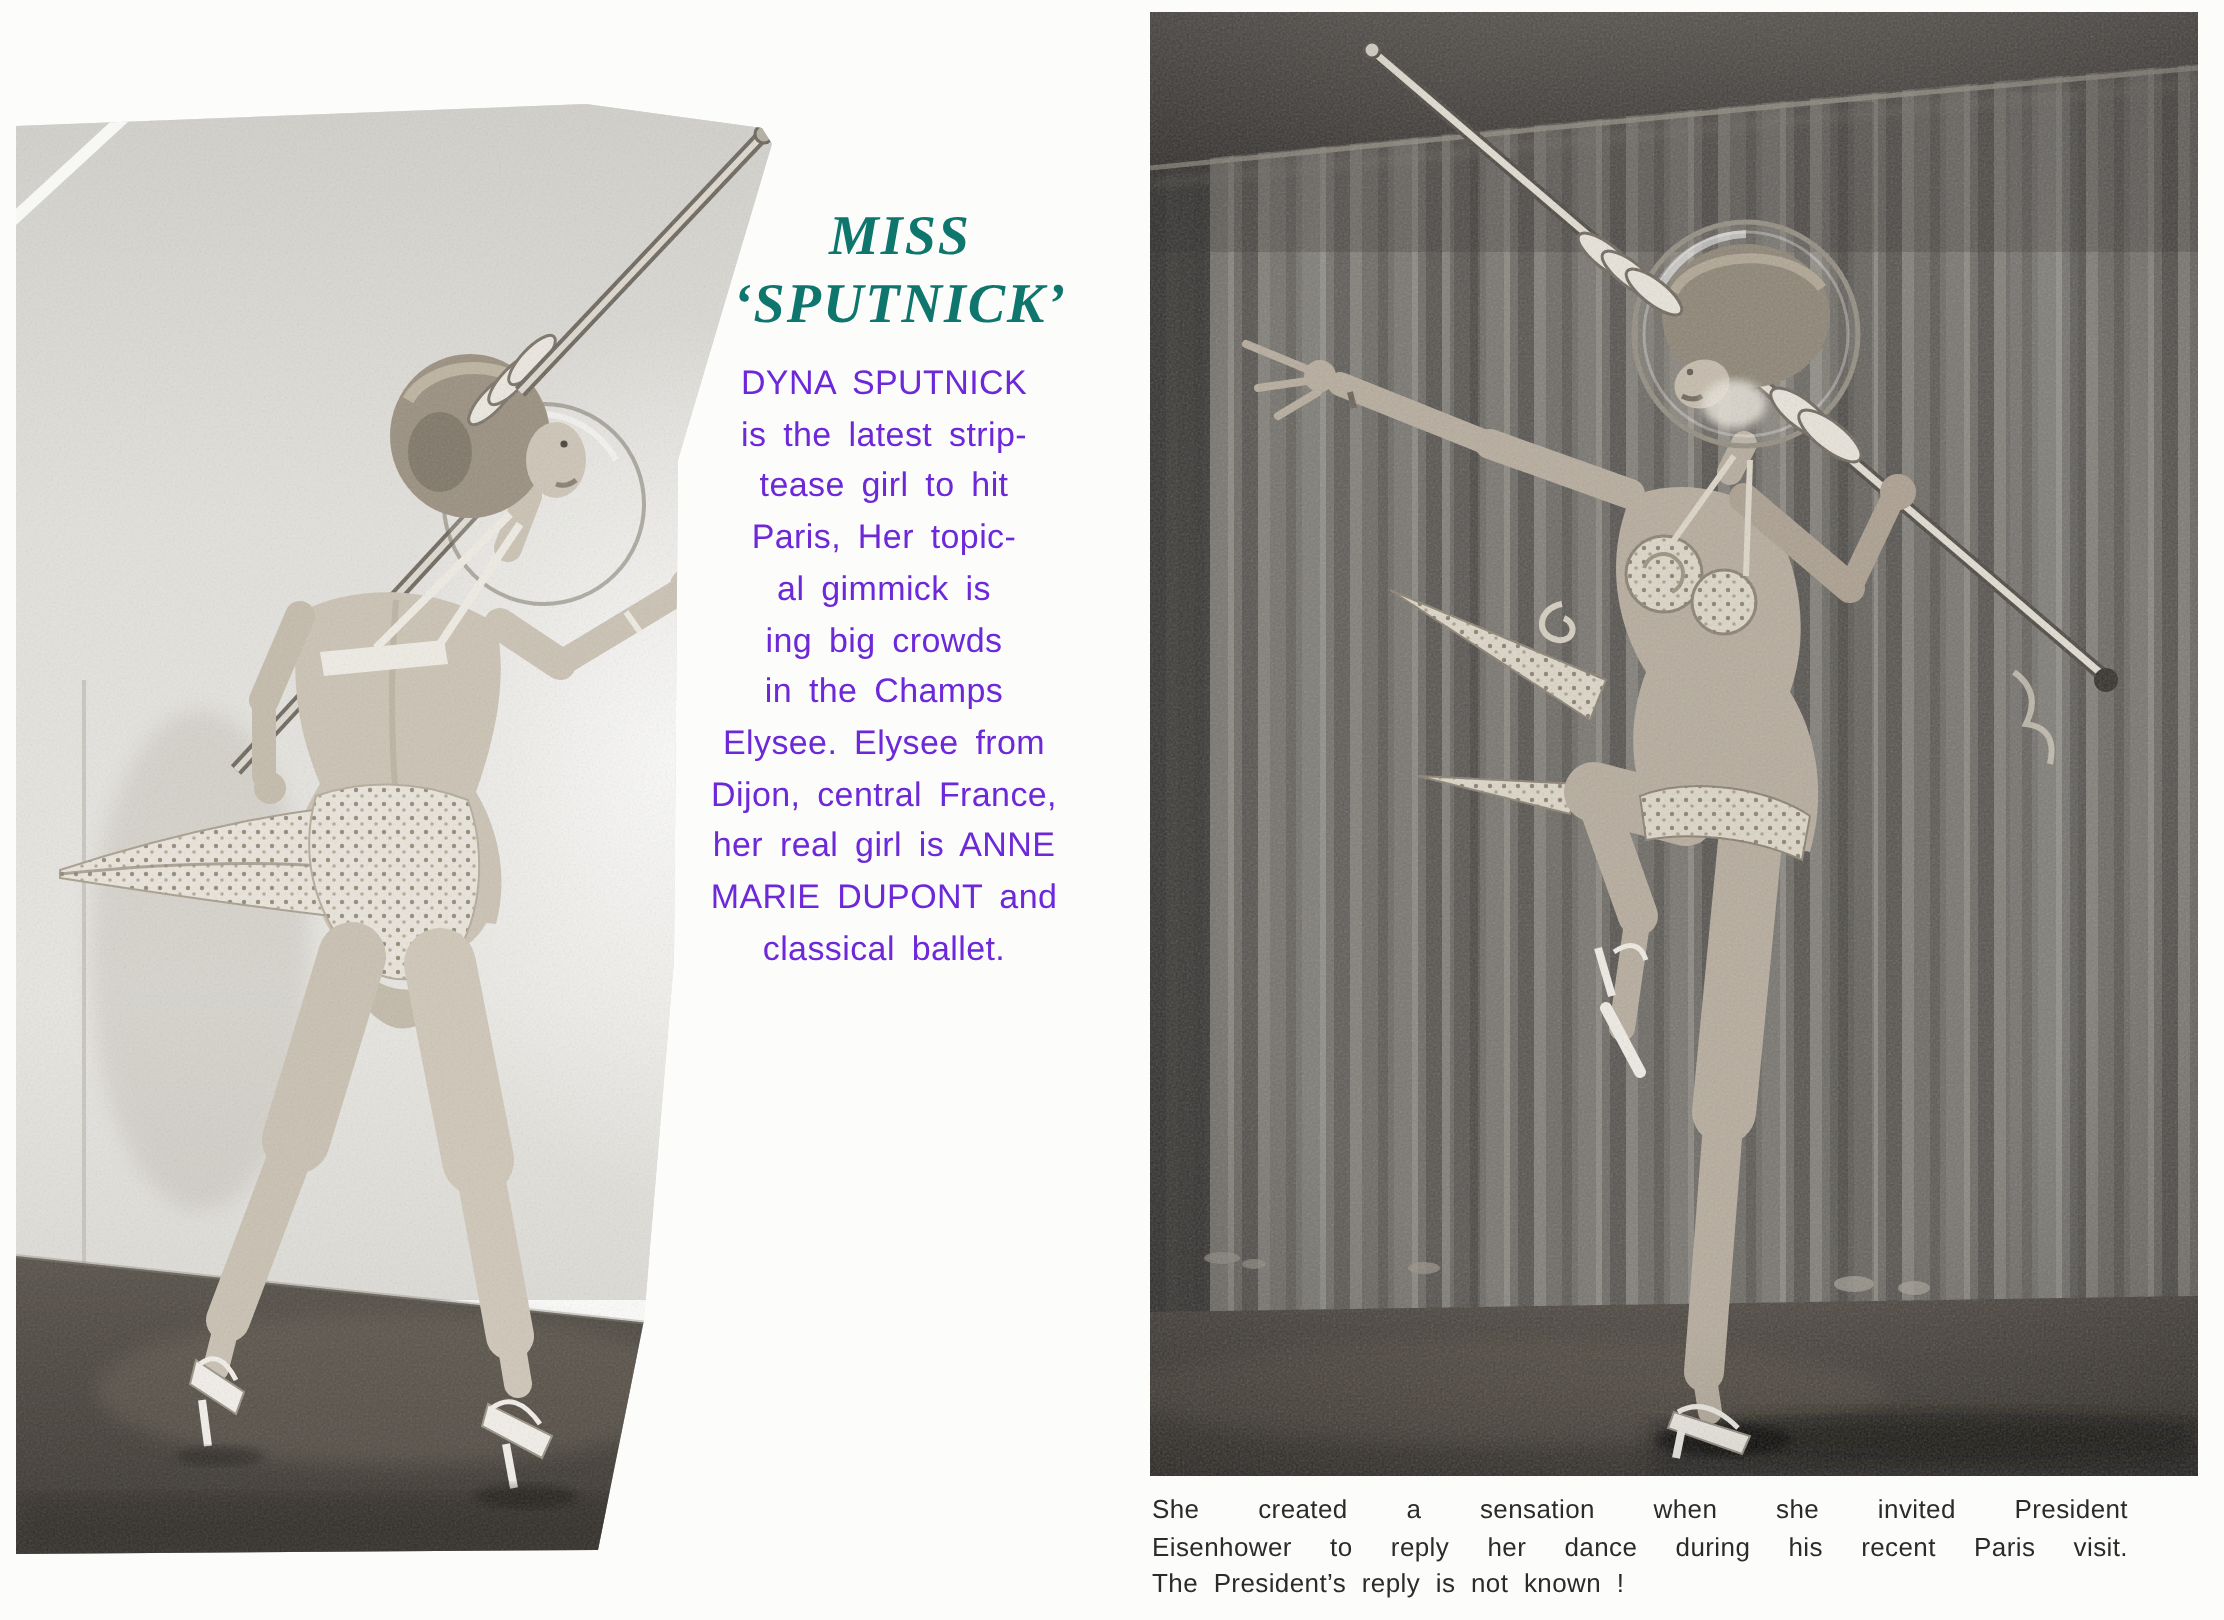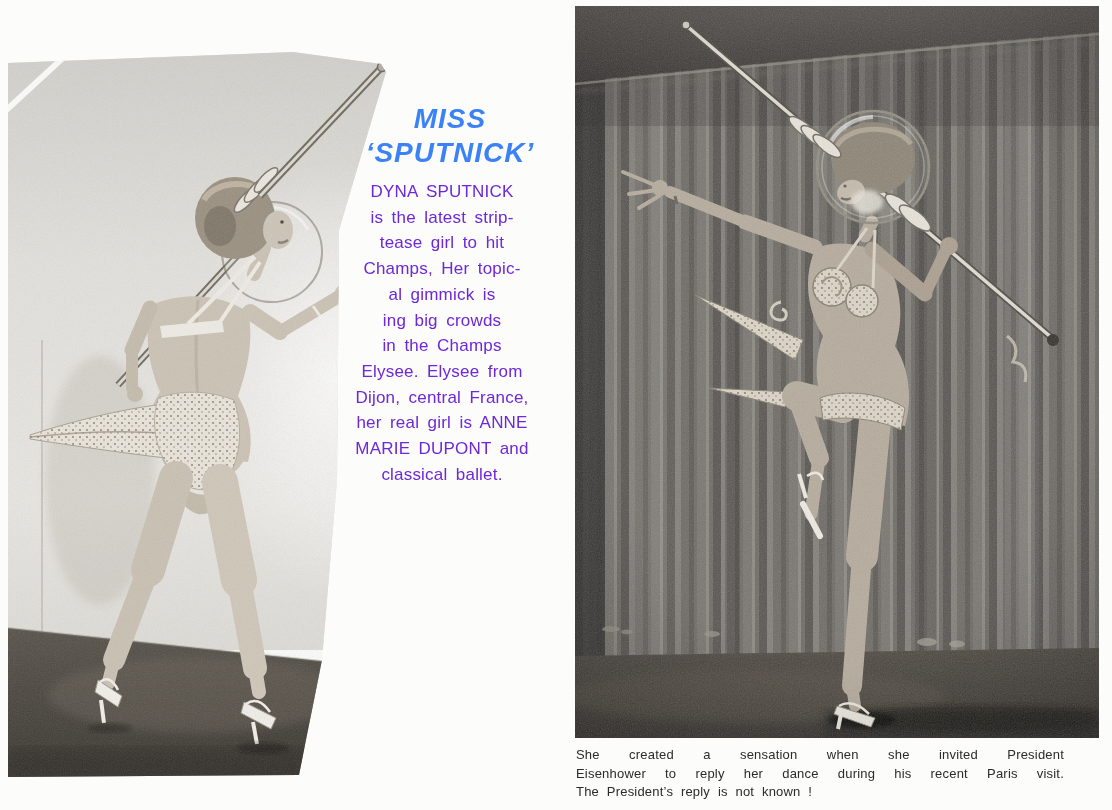--- a/index.html
+++ b/index.html
@@ -12,25 +12,25 @@
   }
   .photo{position:absolute;display:block;}
   .photo-left{left:8px;top:50px;}
   .photo-right{left:575px;top:6px;}
 
   .article{
     position:absolute;left:344px;top:102px;width:196px;
     text-align:center;
   }
   .article-title{
-    font-family:Liberation Sans, sans-serif;
+    font-family:Liberation Serif, serif;
     font-style:italic;font-weight:bold;
     font-size:28px;line-height:34px;
     letter-spacing:1px;
-    color:#3b82f6;
+    color:#0f766e;
     white-space:nowrap;
     margin-left:16px;
   }
   .article-body{margin-top:9px;}
   .article-line{
     font-size:17px;line-height:25.7px;
     letter-spacing:0.2px;word-spacing:3.5px;
     color:#6d28d9;white-space:nowrap;
   }
   .caption{
@@ -203,21 +203,21 @@
 
   <div class="article">
     <div class="article-title">
       <div>MISS</div>
       <div>‘SPUTNICK’</div>
     </div>
     <div class="article-body">
       <div class="article-line">DYNA SPUTNICK</div>
       <div class="article-line">is the latest strip-</div>
       <div class="article-line">tease girl to hit</div>
-      <div class="article-line">Champs, Her topic-</div>
+      <div class="article-line">Paris, Her topic-</div>
       <div class="article-line">al gimmick is</div>
       <div class="article-line">ing big crowds</div>
       <div class="article-line">in the Champs</div>
       <div class="article-line">Elysee. Elysee from</div>
       <div class="article-line">Dijon, central France,</div>
       <div class="article-line">her real girl is ANNE</div>
       <div class="article-line">MARIE DUPONT and</div>
       <div class="article-line">classical ballet.</div>
     </div>
   </div>

